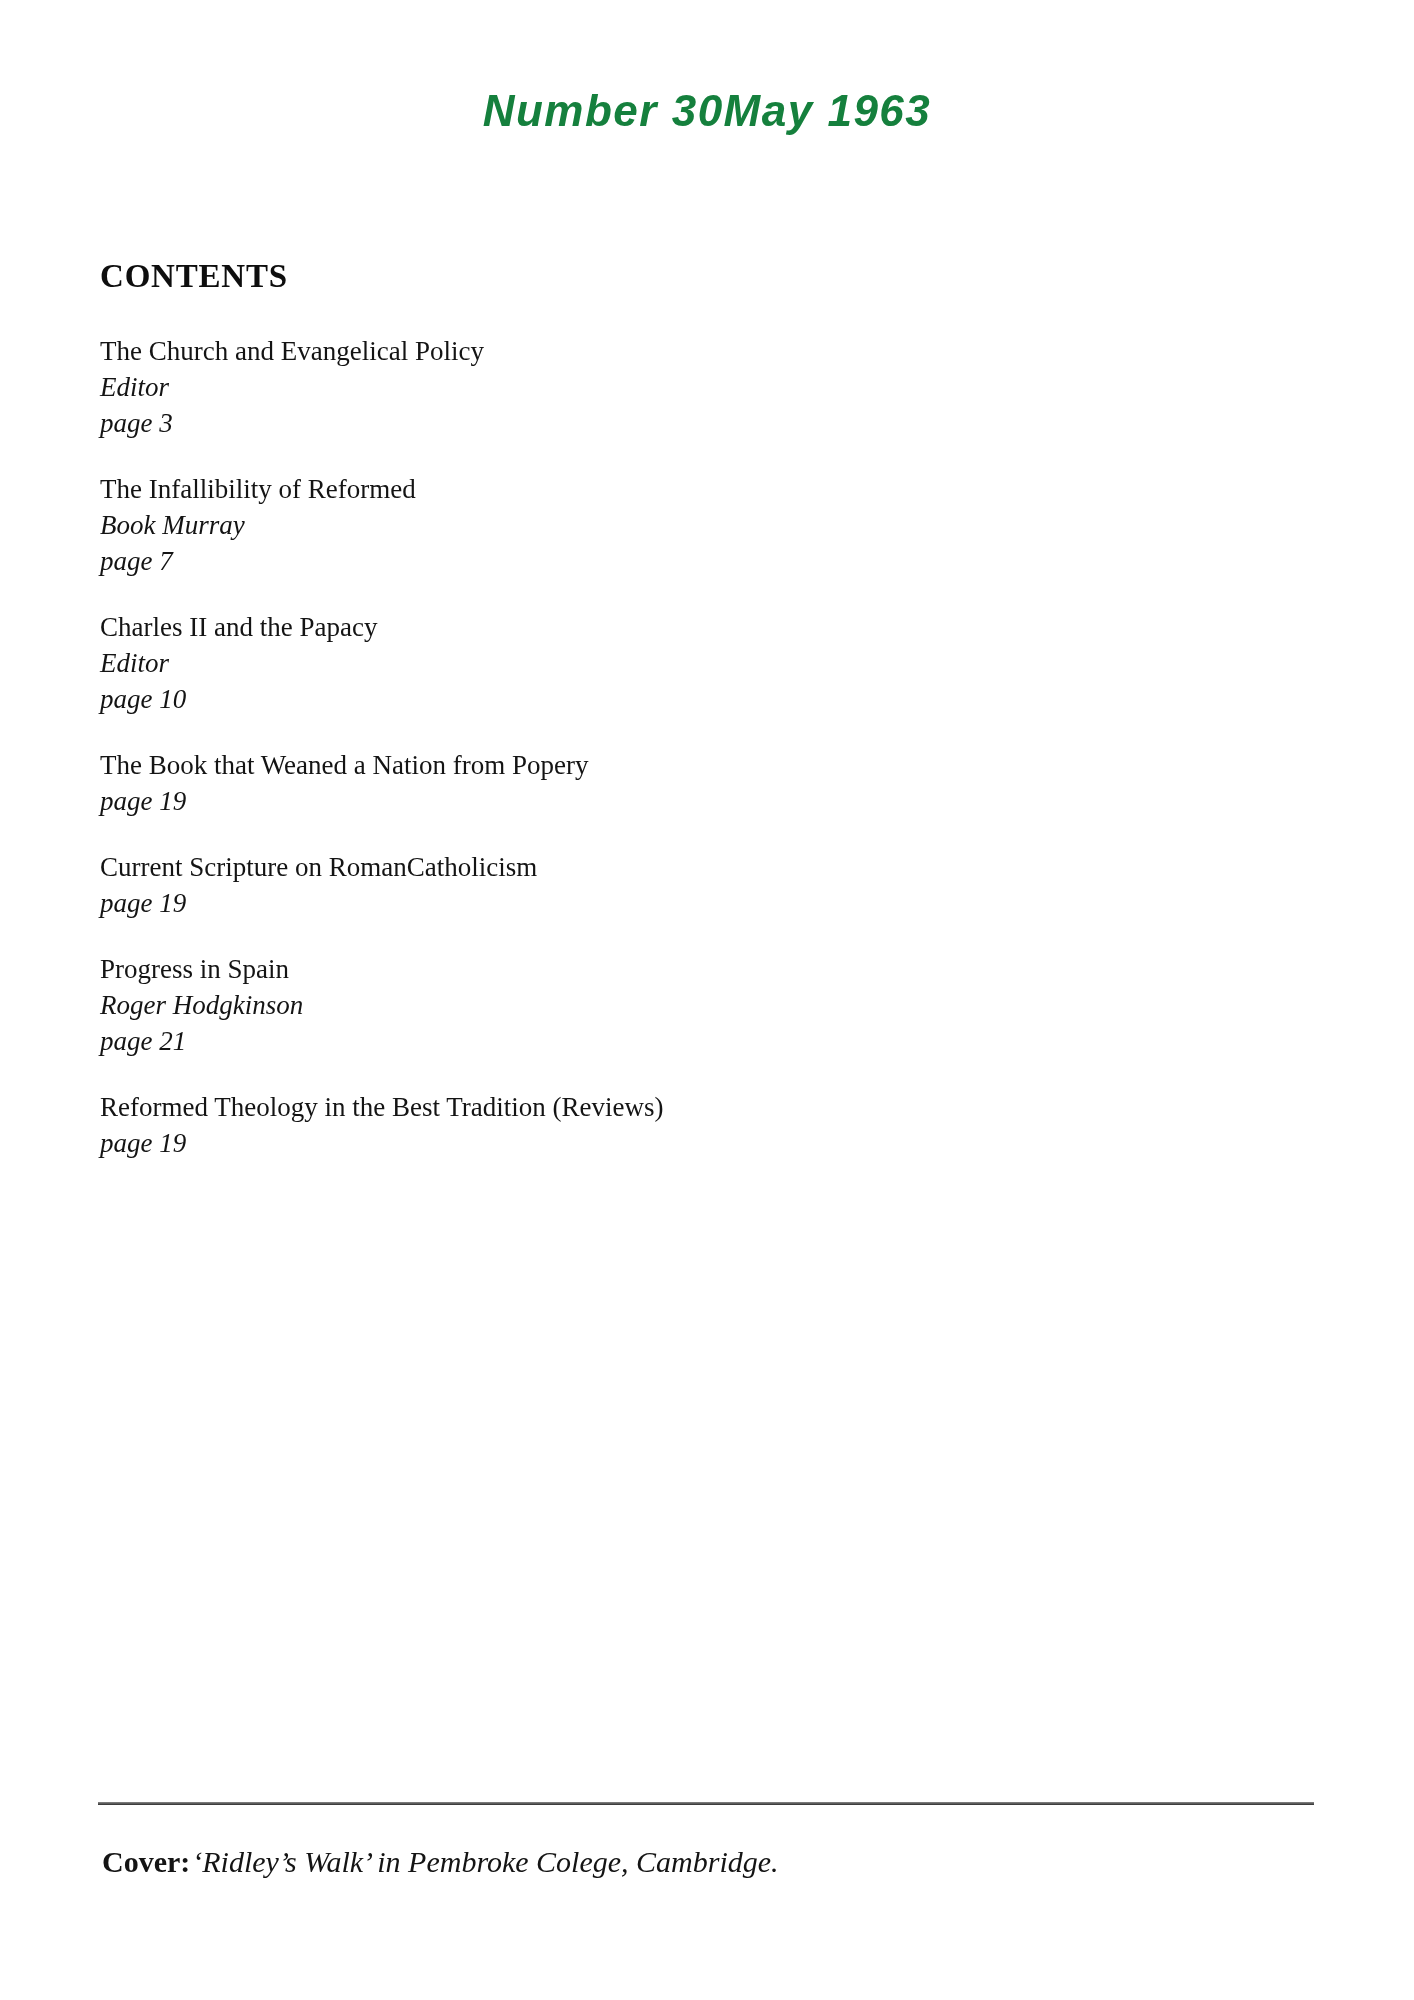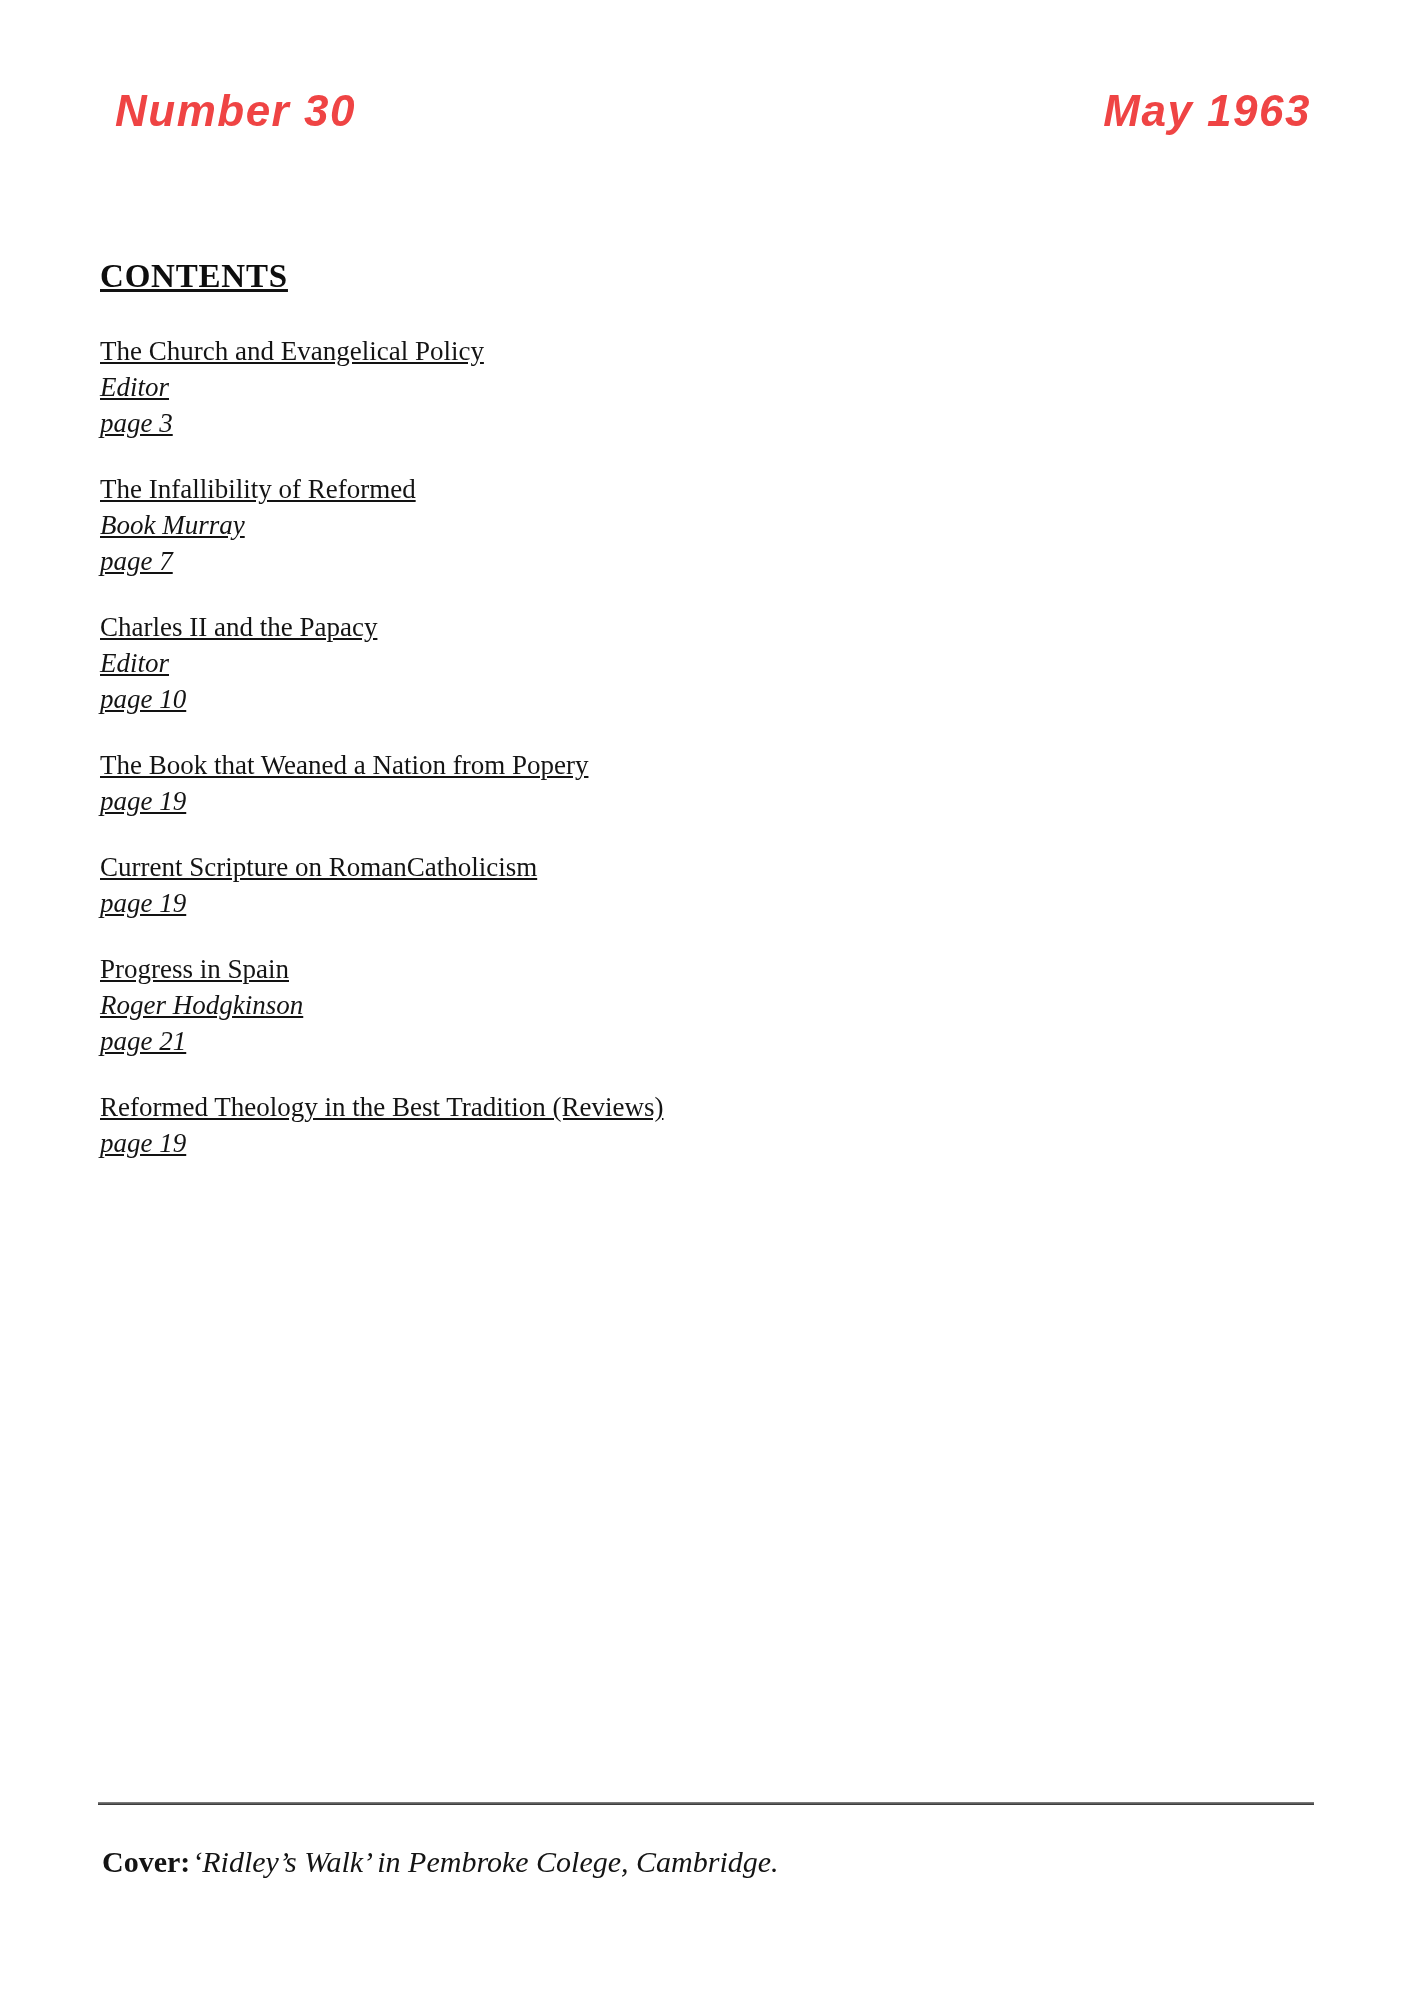--- a/index.html
+++ b/index.html
@@ -12,36 +12,34 @@
     overflow: hidden;
     font-family: "Liberation Serif", serif;
     color: #121212;
   }
   .masthead {
     position: absolute;
     top: 86px;
     left: 103px;
     right: 103px;
     display: flex;
-    justify-content: space-between;
+    justify-content: center;
     align-items: baseline;
     font-family: "Liberation Sans", sans-serif;
     font-weight: bold;
     font-style: italic;
     font-size: 44px;
     letter-spacing: 1.5px;
-    color: #ef4444;
-    margin-left: 12px;
+    color: #15803d;
   }
   .contents-block {
     position: absolute;
     top: 258px;
     left: 100px;
     width: 900px;
-    text-decoration: underline;
   }
   .contents-heading {
     font-size: 33px;
     font-weight: bold;
     letter-spacing: 0.8px;
     line-height: 36px;
     margin-bottom: 39px;
     color: #0e0e0e;
   }
   .entry {

